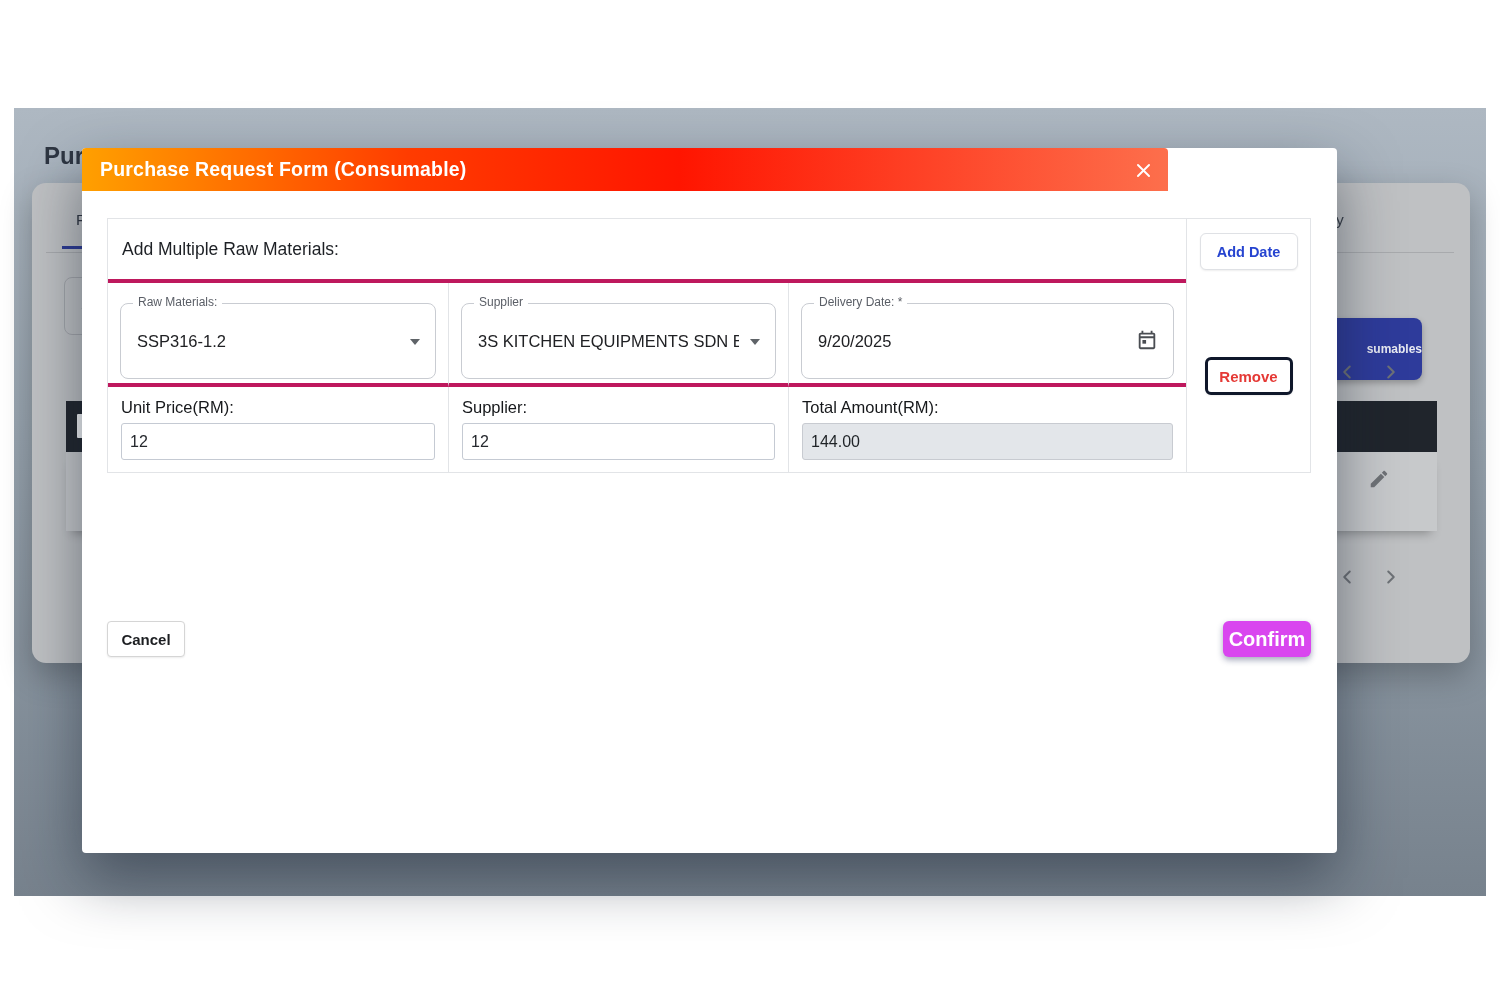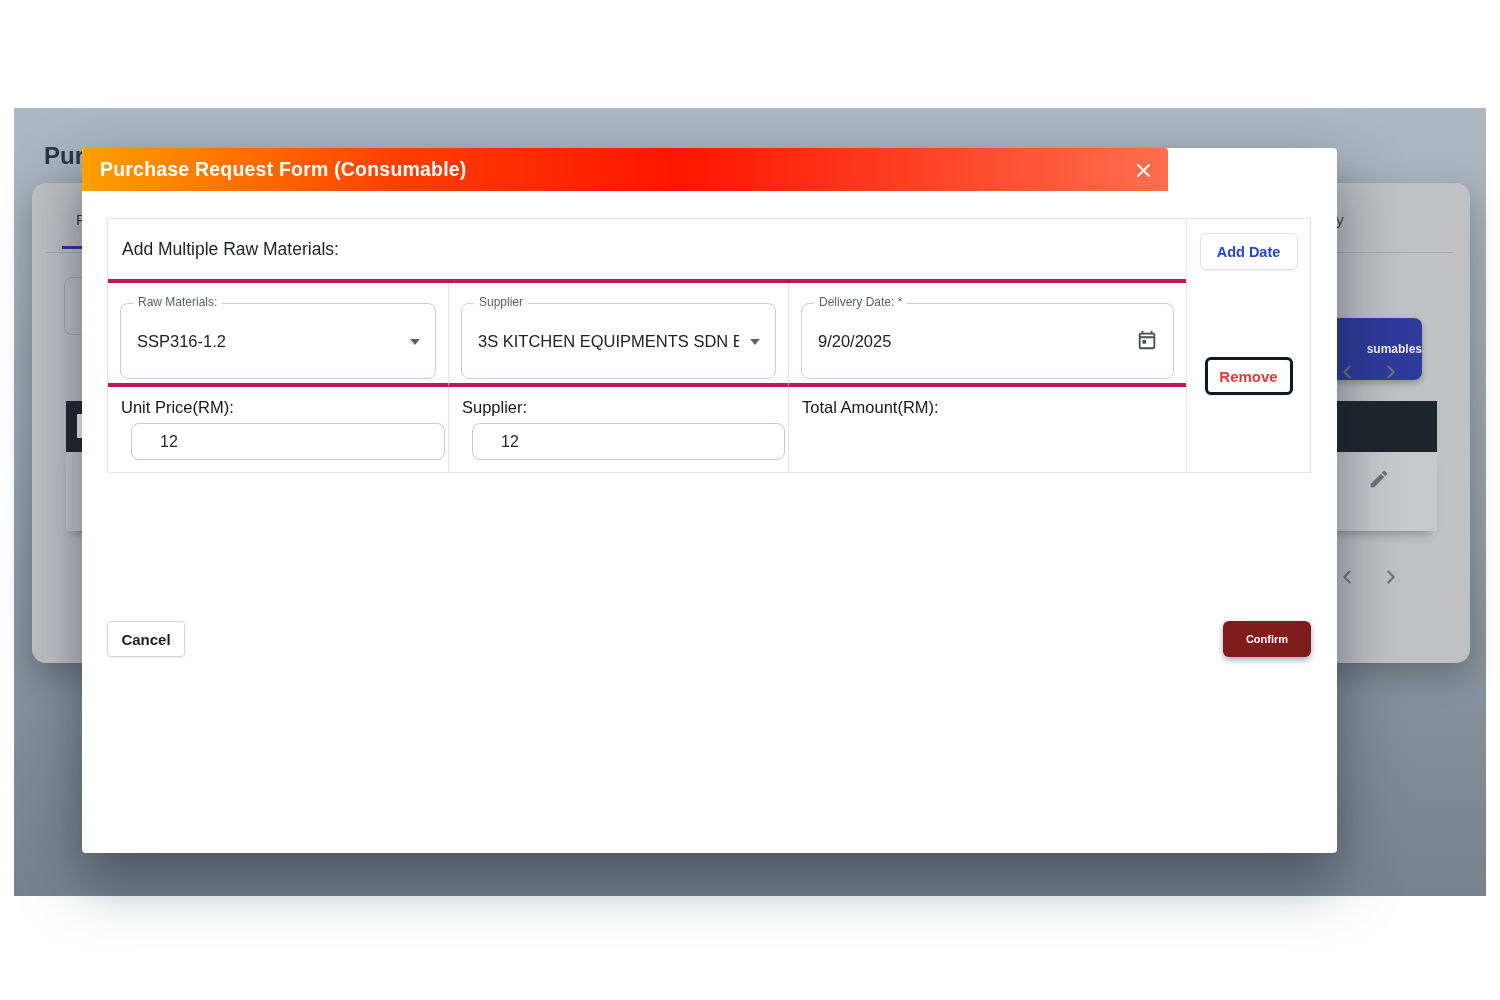--- a/index.html
+++ b/index.html
@@ -63,37 +63,37 @@
   .md-label { position:absolute; top:-9px; left:12px; background:#ffffff; padding:0 5px;
     font-size:12px; color:#5a5e66; white-space:nowrap; }
   .md-value { position:absolute; left:16px; top:50%; transform:translateY(-50%);
     font-size:16.5px; color:#202124; white-space:nowrap; max-width:calc(100% - 52px); overflow:hidden; }
   .md-caret { position:absolute; right:15px; top:50%; margin-top:-2px; width:0; height:0;
     border-left:5.5px solid transparent; border-right:5.5px solid transparent; border-top:6px solid #5f6368; }
   .md-cal { position:absolute; right:14px; top:50%; transform:translateY(-50%); width:24px; height:24px;
     background:transparent; border:none; cursor:pointer; }
 
   .plain-label { margin:11px 0 6px 13px; font-size:16.5px; color:#16181b; }
-  .plain-input { display:block; margin-left:23px; width:calc(100% - 26px); height:37px;
-    border:1px solid #c5cad3; border-radius:8px; padding-left:28px; font-size:16px; color:#25282d;
+  .plain-input { display:block; margin-left:13px; width:calc(100% - 26px); height:37px;
+    border:1px solid #c5cad3; border-radius:3px; padding-left:8px; font-size:16px; color:#25282d;
     font-family:"Liberation Sans",sans-serif; background:#fff; }
   .plain-input:disabled { background:#e3e6ea; border-color:#c8cbd1; color:#1f2327; }
 
   .add-more { position:absolute; left:50%; transform:translateX(-50%); top:14px; width:98px; height:37px;
     background:#ffffff; border:1px solid #dfe1e5; border-radius:6px; color:#2644d0; font-size:14.5px;
     font-weight:600; font-family:"Liberation Sans",sans-serif; cursor:pointer; box-shadow:0 1px 2px rgba(0,0,0,.07); }
   .remove { position:absolute; left:50%; transform:translateX(-50%); top:138px; width:88px; height:38px;
     background:#ffffff; border:3px solid #0f172a; border-radius:6px; color:#e53935; font-size:15px;
     font-weight:600; font-family:"Liberation Sans",sans-serif; cursor:pointer; box-shadow:0 1px 2px rgba(0,0,0,.07); }
 
   .cancel-btn { position:absolute; left:25px; top:473px; width:78px; height:36px; background:#ffffff;
     border:1px solid #d5d5d5; border-radius:4px; font-size:15px; font-weight:600; color:#1c1e21;
     font-family:"Liberation Sans",sans-serif; cursor:pointer; box-shadow:0 1px 2px rgba(0,0,0,.08); }
-  .confirm-btn { position:absolute; right:26px; top:473px; width:88px; height:36px; background:#7f1d1d;
-    border:none; border-radius:6px; font-size:11px; font-weight:600; color:#ffffff;
+  .confirm-btn { position:absolute; right:26px; top:473px; width:88px; height:36px; background:#d946ef;
+    border:none; border-radius:6px; font-size:20px; font-weight:600; color:#ffffff;
     font-family:"Liberation Sans",sans-serif; cursor:pointer; box-shadow:0 3px 6px rgba(30,40,90,.4); }
 </style>
 </head>
 <body>
 
 <div class="canvas">
 
   <div class="backdrop"></div>
   <div class="page-title">Pur</div>
 
@@ -199,20 +199,21 @@
         <input class="plain-input" type="text" value="12" style="">
       </div>
 
       <div class="cell cell-qty b-left">
         <div class="plain-label">Supplier:</div>
         <input class="plain-input" type="text" value="12" style="">
       </div>
 
       <div class="cell cell-total b-left">
         <div class="plain-label">Total Amount(RM):</div>
+        <input class="plain-input" type="text" disabled="" value="144.00" style="">
       </div>
     </div>
 
     <button class="cancel-btn">Cancel</button>
     <button class="confirm-btn">Confirm</button>
   </div>
 
 </div>
 
 </body></html>

